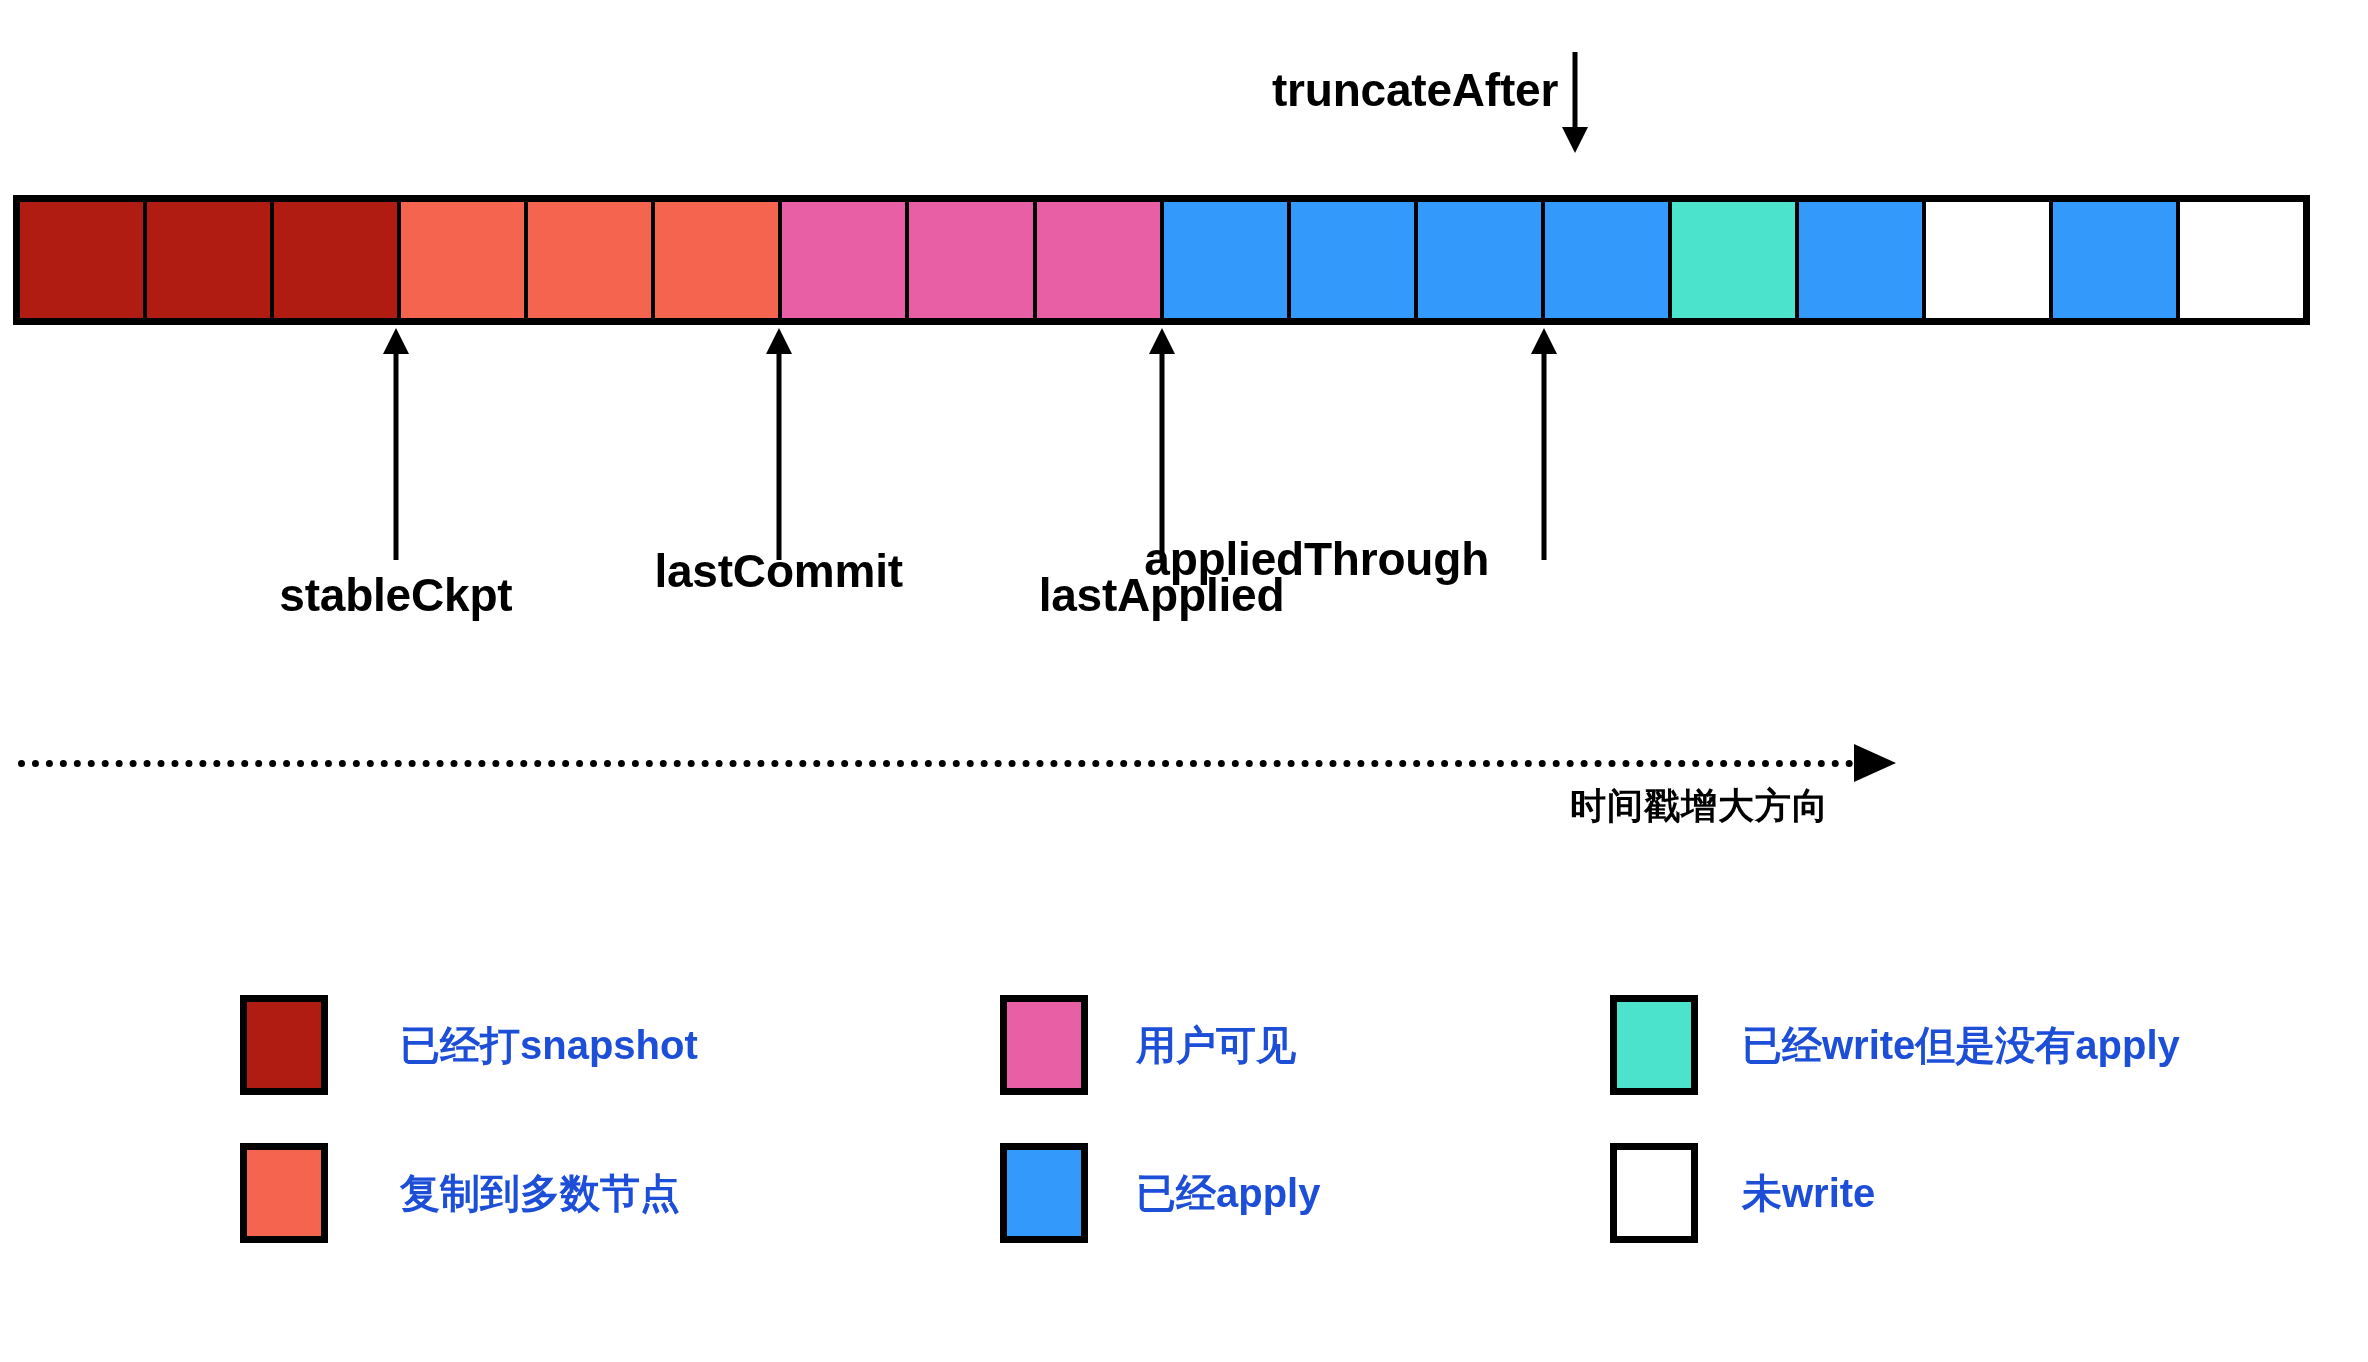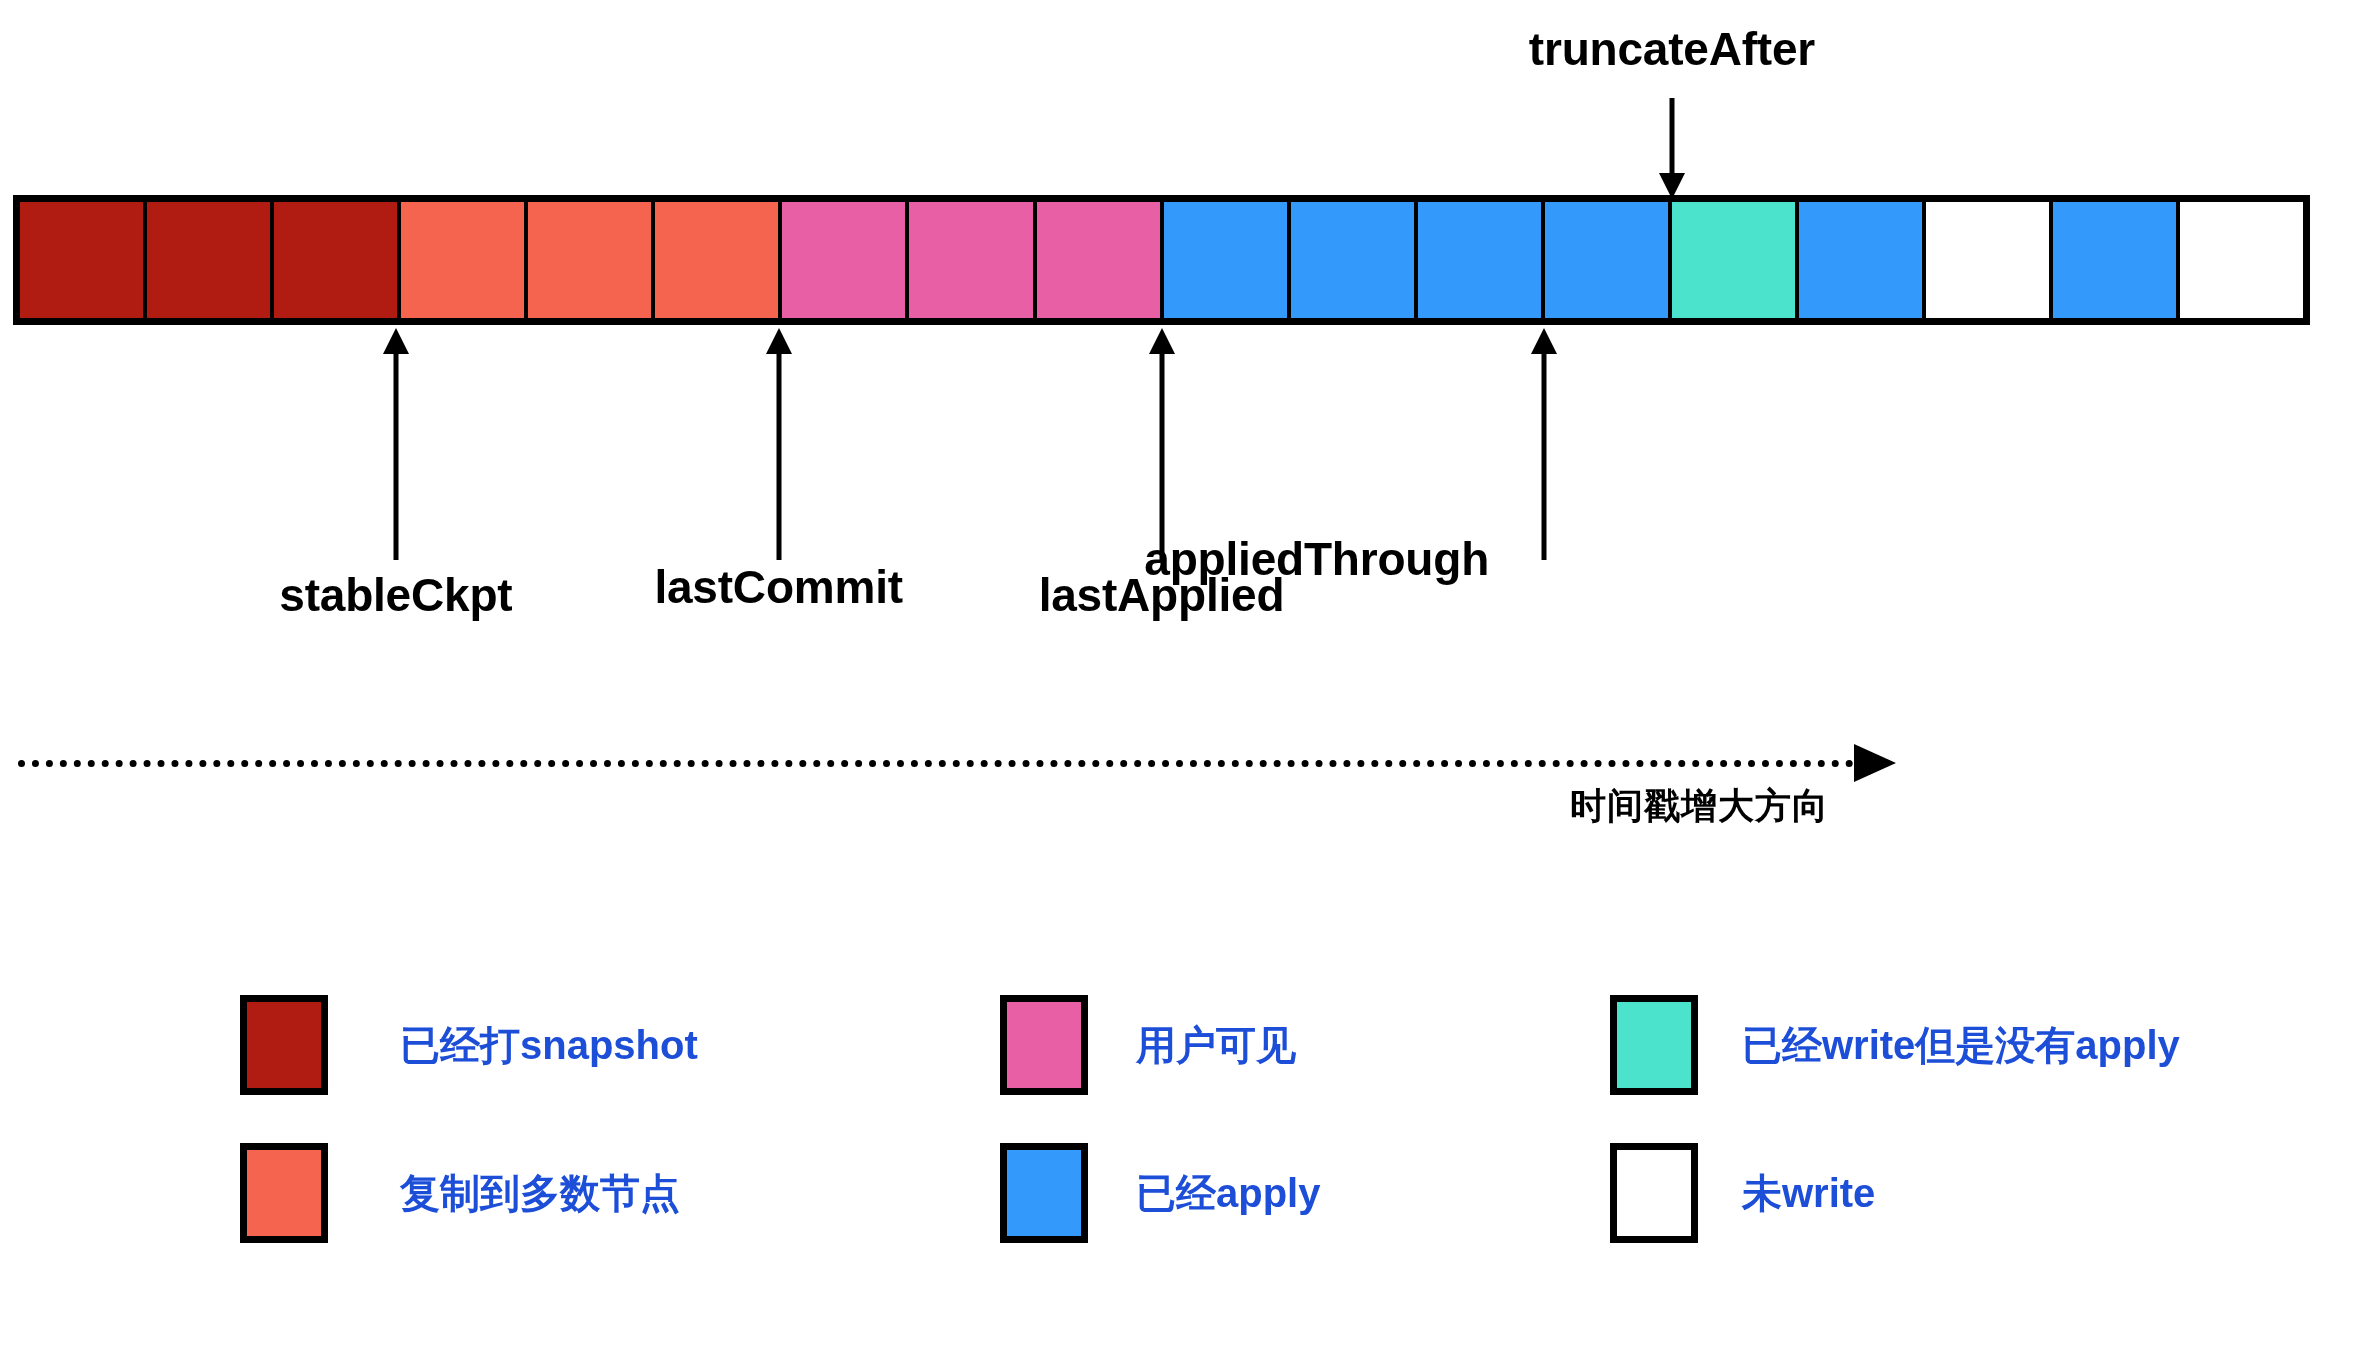--- a/index.html
+++ b/index.html
@@ -16,21 +16,21 @@
     width: 2368px;
     height: 1362px;
     background: #ffffff;
     overflow: hidden;
   }
 
   
   .top-marker {
     position: absolute;
     display: flex;
-    flex-direction: column;
+    flex-direction: row;
     align-items: center;
   }
   .top-marker-label {
     font-size: 46px;
     font-weight: 700;
     color: #000000;
     white-space: nowrap;
     letter-spacing: -0.2px;
     line-height: 1;
   }
@@ -144,21 +144,21 @@
   <div id="bottom-markers">
       <svg width="34" height="232" viewBox="0 0 34 232" style="position: absolute; left: 378.833px; top: 328px;">
         <line x1="17" y1="232" x2="17" y2="22" stroke="#000" stroke-width="5"></line>
         <polygon points="4,26 30,26 17,0" fill="#000"></polygon>
       </svg>
       <div class="bot-marker-label" style="position: absolute; left: -4.16667px; width: 800px; text-align: center; top: 572px;">stableCkpt</div>
       <svg width="34" height="232" viewBox="0 0 34 232" style="position: absolute; left: 761.667px; top: 328px;">
         <line x1="17" y1="232" x2="17" y2="22" stroke="#000" stroke-width="5"></line>
         <polygon points="4,26 30,26 17,0" fill="#000"></polygon>
       </svg>
-      <div class="bot-marker-label" style="position: absolute; left: 378.667px; width: 800px; text-align: center; top: 564px;">lastCommit</div>
+      <div class="bot-marker-label" style="position: absolute; left: 378.667px; width: 800px; text-align: center; top: 548px;">lastCommit</div>
       <svg width="34" height="232" viewBox="0 0 34 232" style="position: absolute; left: 1144.5px; top: 328px;">
         <line x1="17" y1="232" x2="17" y2="22" stroke="#000" stroke-width="5"></line>
         <polygon points="4,26 30,26 17,0" fill="#000"></polygon>
       </svg>
       <div class="bot-marker-label" style="position: absolute; left: 761.5px; width: 800px; text-align: center; top: 572px;">lastApplied</div>
       <svg width="34" height="232" viewBox="0 0 34 232" style="position: absolute; left: 1527.33px; top: 328px;">
         <line x1="17" y1="232" x2="17" y2="22" stroke="#000" stroke-width="5"></line>
         <polygon points="4,26 30,26 17,0" fill="#000"></polygon>
       </svg>
       <div class="bot-marker-label" style="position: absolute; left: 1144.33px; width: 800px; text-align: left; top: 536px;">appliedThrough</div>

